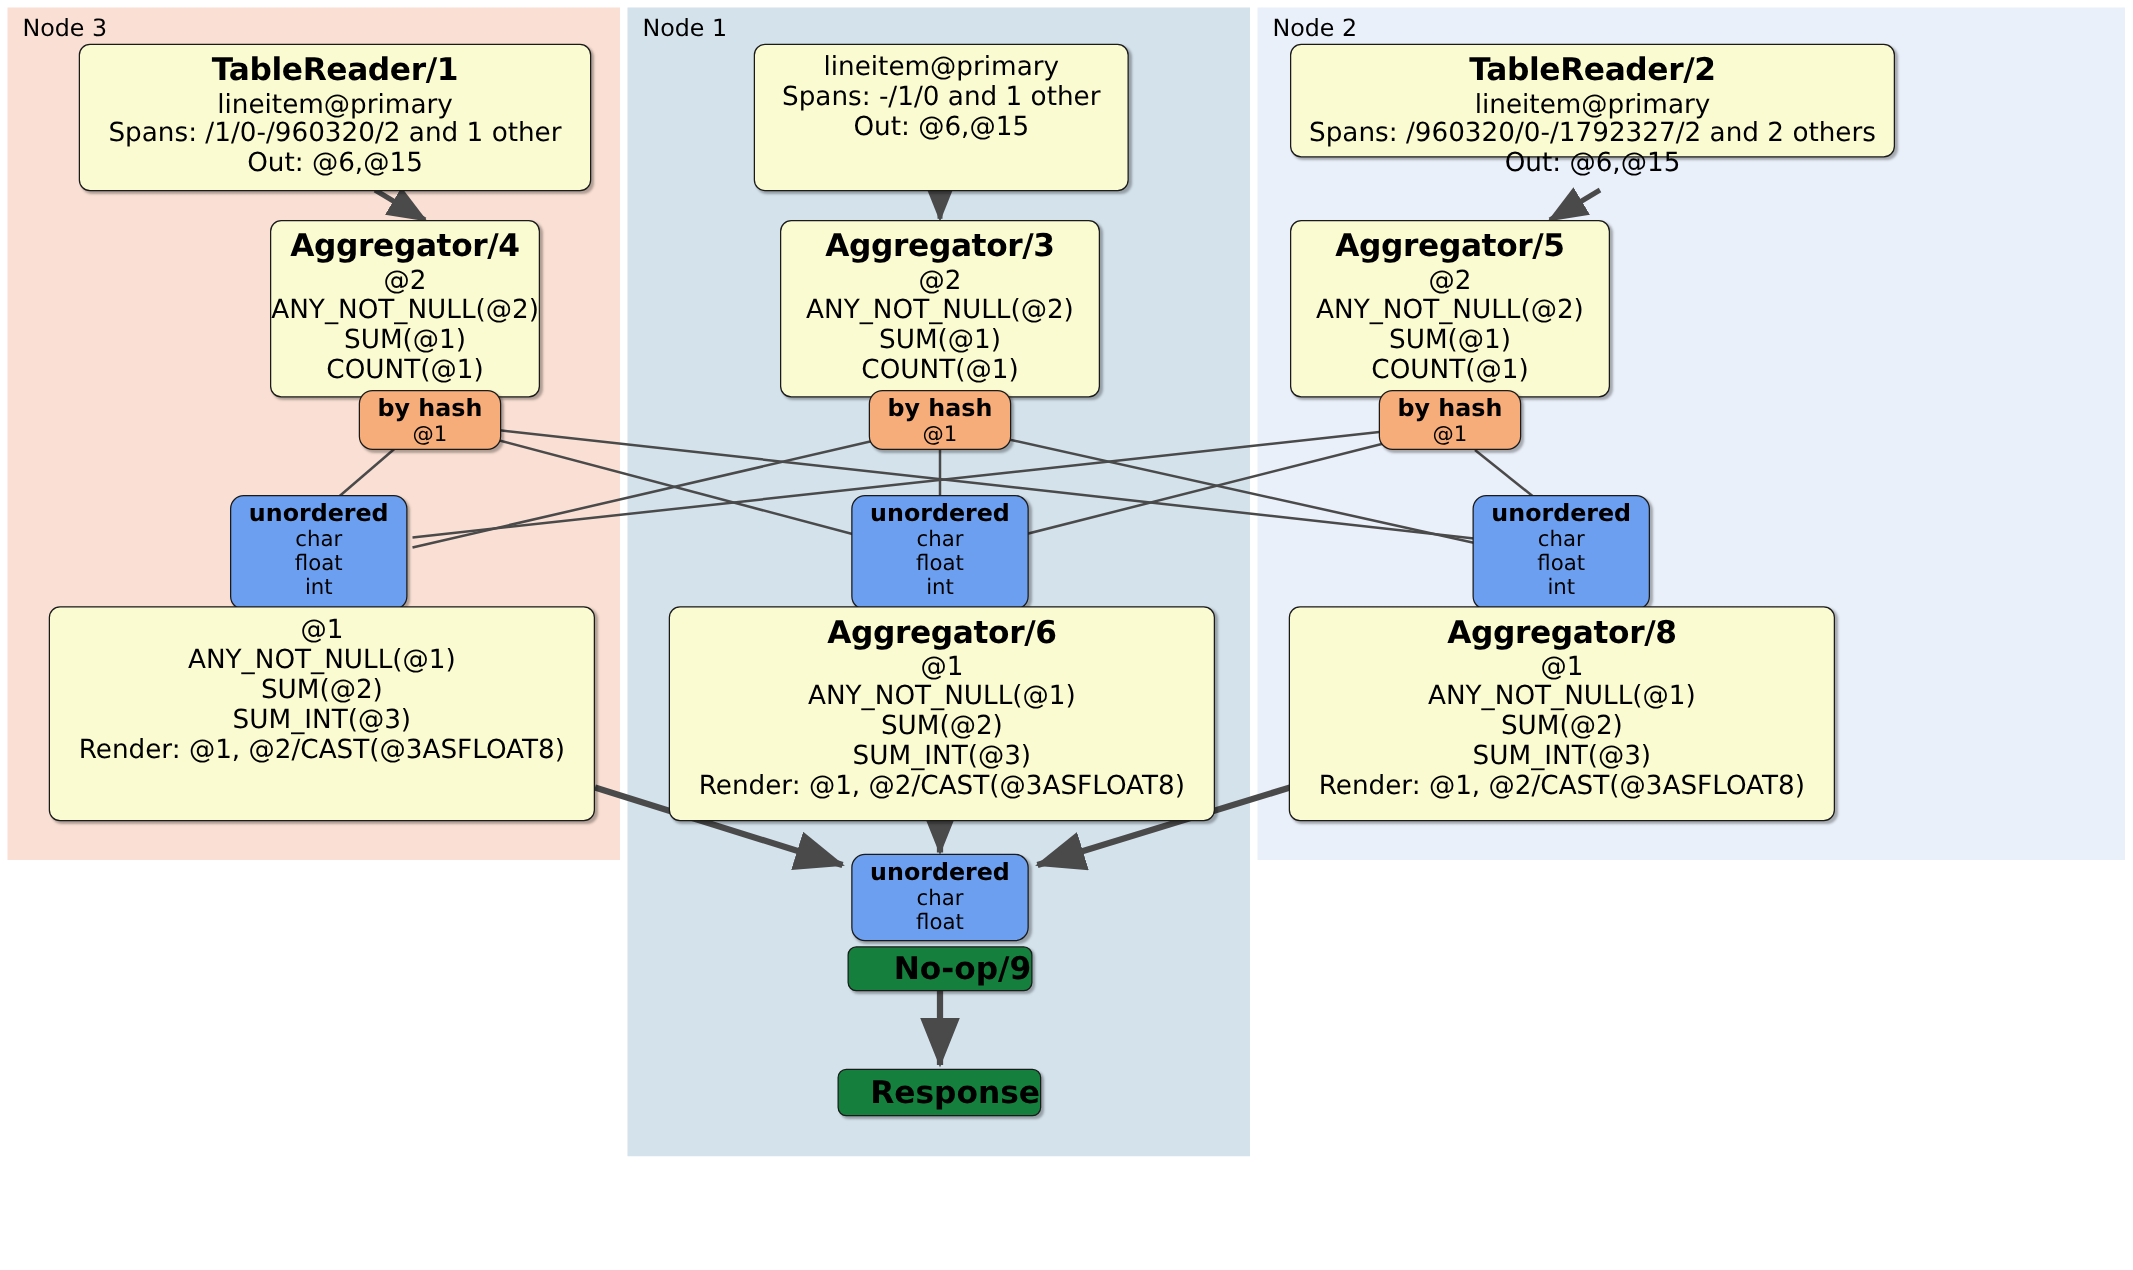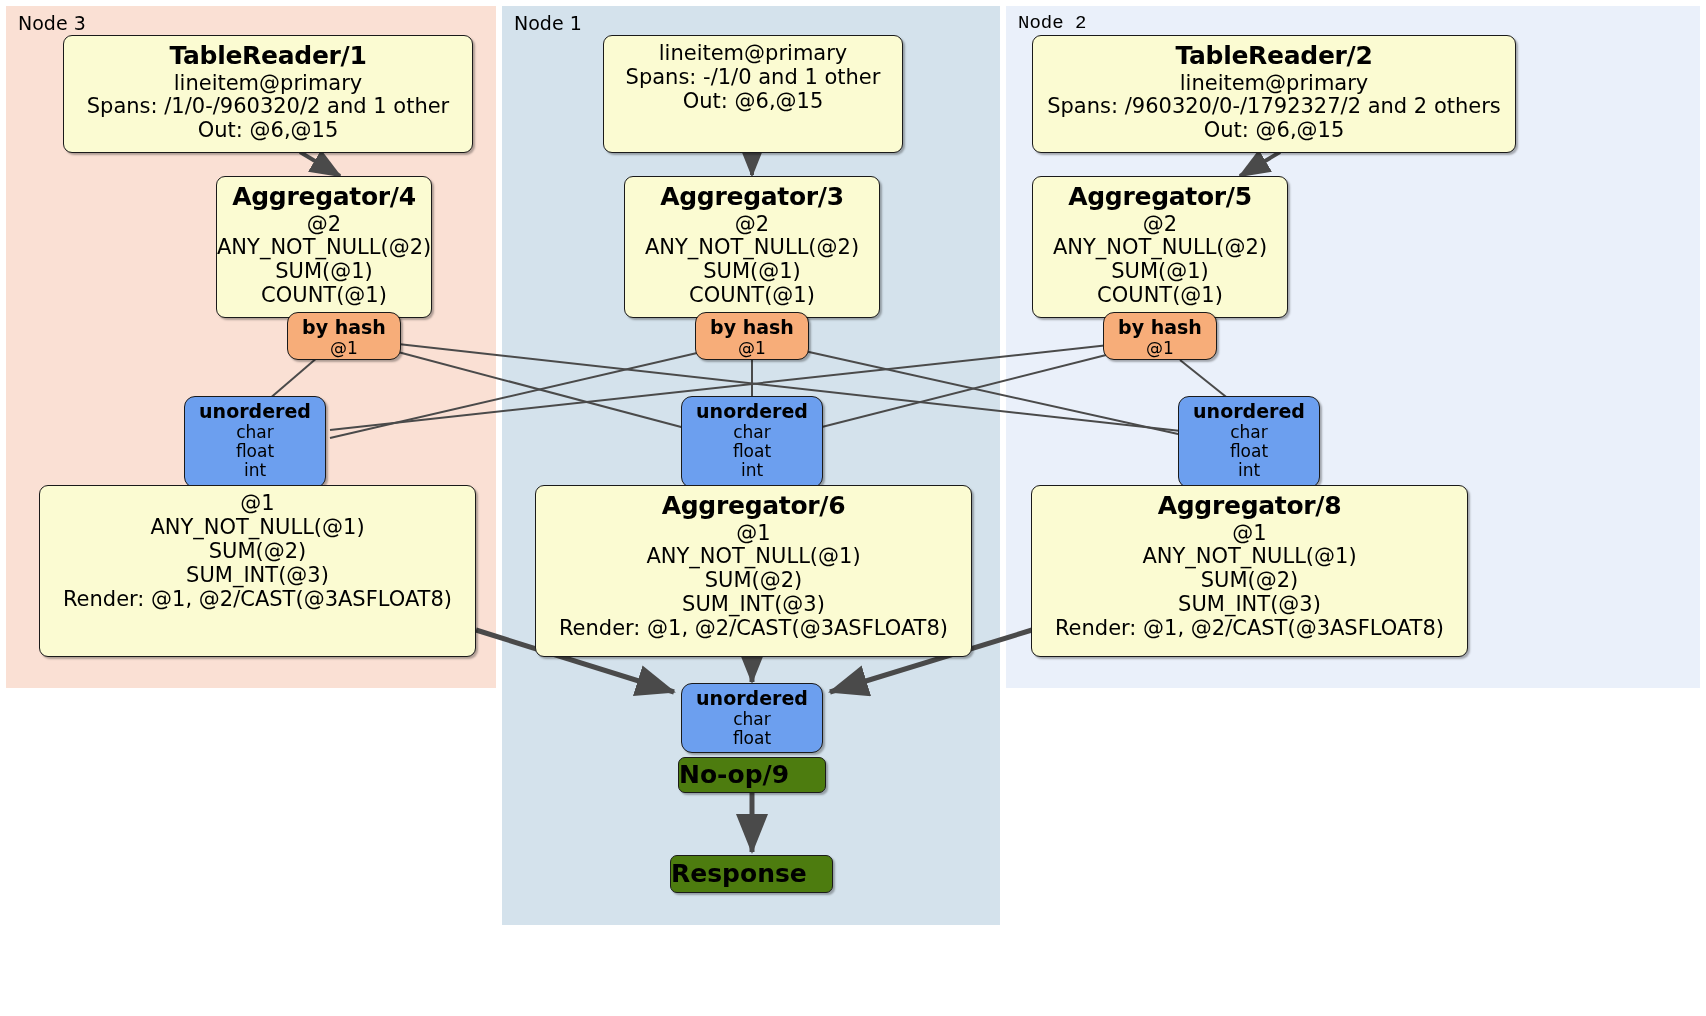--- a/index.html
+++ b/index.html
@@ -80,45 +80,45 @@
     display: block;
     font-weight: bold;
     font-size: 19px;
   }
   .router .rln {
     display: block;
     font-size: 17px;
   }
 
   .smallbox {
-    background: #4d7c0f;
+    background: #15803d;
     border-radius: 7px;
     display: flex;
     align-items: center;
-    justify-content: flex-start;
+    justify-content: flex-end;
   }
   .smallbox span {
     font-weight: bold;
     font-size: 25px;
   }
 </style>
 </head>
 <body>
 
 <div id="canvas">
 
   <div class="panel panel-n3" style="left:6px; top:6px; width:490px; height:682px;">
     <div class="panel-label">Node 3</div>
   </div>
 
   <div class="panel panel-n1" style="left:502px; top:6px; width:498px; height:919px;">
     <div class="panel-label">Node 1</div>
   </div>
 
-  <div class="panel panel-n2" style="left:1006px; top:6px; width:694px; height:682px;font-family:Liberation Mono, monospace;">
+  <div class="panel panel-n2" style="left:1006px; top:6px; width:694px; height:682px;">
     <div class="panel-label">Node 2</div>
   </div>
 
   <svg id="edges" viewBox="0 0 1706 1016">
     <defs>
       <marker id="ah" markerWidth="9" markerHeight="9" refX="7.4" refY="3.2" orient="auto" markerUnits="strokeWidth">
         <path d="M0,0 L8,3.2 L0,6.4 z" fill="#4a4a4a"></path>
       </marker>
       <marker id="ahs" markerWidth="9" markerHeight="9" refX="7.6" refY="3.2" orient="auto" markerUnits="strokeWidth">
         <path d="M0,0 L8,3.2 L0,6.4 z" fill="#4a4a4a"></path>
@@ -234,21 +234,21 @@
   </div>
 
   <div class="gbox smallbox" style="left:678px; top:757px; width:148px; height:36px;">
     <span>No-op/9</span>
   </div>
 
   <div class="gbox smallbox" style="left:670px; top:855px; width:163px; height:38px;">
     <span>Response</span>
   </div>
 
-  <div class="gbox proc" style="left:1032px; top:35px; width:484px; height:118px;">
+  <div class="gbox proc" style="left:1032px; top:35px; width:484px; height:91px;">
     <span class="ttl">TableReader/2</span>
     <span class="ln">lineitem@primary</span>
     <span class="ln">Spans: /960320/0-/1792327/2 and 2 others</span>
     <span class="ln">Out: @6,@15</span>
   </div>
 
   <div class="gbox proc" style="left:1032px; top:176px; width:256px; height:142px;">
     <span class="ttl">Aggregator/5</span>
     <span class="ln">@2</span>
     <span class="ln">ANY_NOT_NULL(@2)</span>

